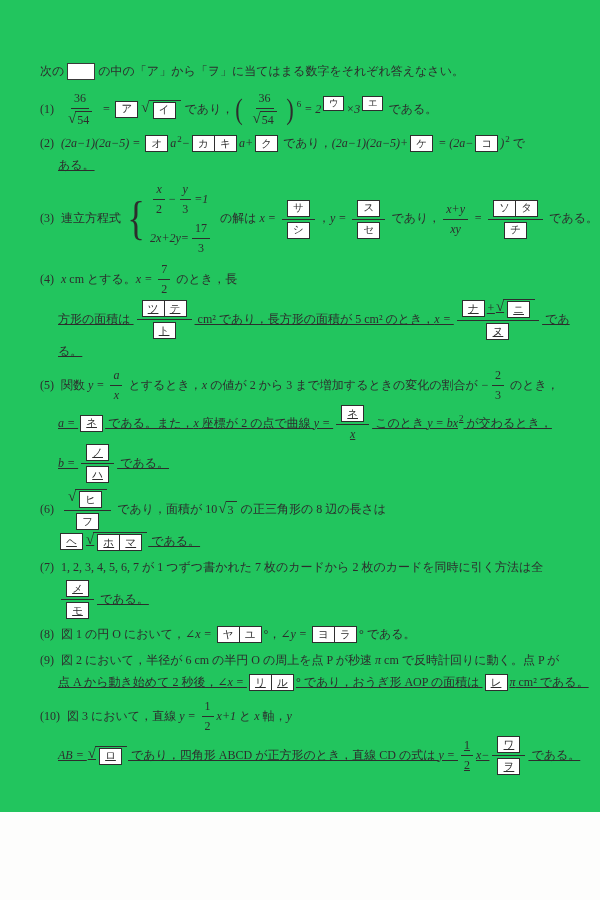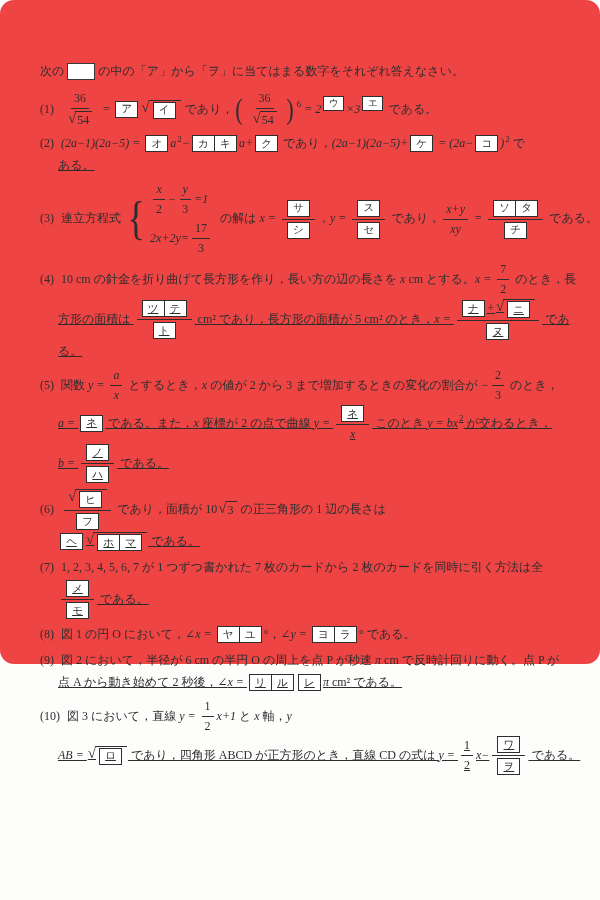--- a/index.html
+++ b/index.html
@@ -1,21 +1,21 @@
 <!DOCTYPE html>
 <html><head>
 <meta charset="utf-8">
 <style>
   html,body{margin:0;padding:0;}
   body{
     width:600px;height:900px;background:#fdfdfc;overflow:hidden;
     font-family:"Liberation Serif","DejaVu Serif",serif;
     color:#2d2d2d;font-size:12px;
   }
-  .page{width:600px;height:664px;position:relative;background:#ef4444;border-radius:14px;}
+  .page{width:600px;height:812px;position:relative;background:#22c55e;}
   .content{padding:60px 14px 0 40px;}
   .line{display:flex;align-items:center;flex-wrap:nowrap;min-height:21px;margin:1px 0;}
   .line.cont{padding-left:18px;text-decoration:underline;}
   .instr{margin-bottom:8px;}
   .problem{margin-bottom:5px;}
   .pnum{flex-shrink:0;margin-right:7px;white-space:pre;}
   .tx{white-space:pre;}
   .mi{font-style:italic;}
   
   .abox{
@@ -224,21 +224,20 @@
               <span class="den">
                 <span class="abox">チ</span>
               </span>
             </span>
             <span class="tx"> である。</span>
           </div>
         </div>
         <div class="problem">
           <div class="line">
             <span class="pnum">(4)</span>
-            <span class="tx">10 cm の針金を折り曲げて長方形を作り，長い方の辺の長さを </span>
             <span class="tx mi">x</span>
             <span class="tx"> cm とする。</span>
             <span class="tx mi">x = </span>
             <span class="frac">
               <span class="num">
                 <span class="tx">7</span>
               </span>
               <span class="den">
                 <span class="tx">2</span>
               </span>
@@ -357,21 +356,21 @@
                 <span class="abox">フ</span>
               </span>
             </span>
             <span class="tx"> であり，面積が 10</span>
             <span class="sqrt">
               <span class="rsign">√</span>
               <span class="rbody">
                 <span class="tx">3</span>
               </span>
             </span>
-            <span class="tx"> の正三角形の 1 辺の長さは</span>
+            <span class="tx"> の正三角形の 8 辺の長さは</span>
           </div>
           <div class="line cont">
             <span class="abox">ヘ</span>
             <span class="sqrt">
               <span class="rsign">√</span>
               <span class="rbody">
                 <span class="abox2">
                   <span class="cell">ホ</span>
                   <span class="cell c2">マ</span>
                 </span>
@@ -422,20 +421,21 @@
             <span class="tx mi">π</span>
             <span class="tx"> cm で反時計回りに動く。点 P が</span>
           </div>
           <div class="line cont">
             <span class="tx">点 A から動き始めて 2 秒後，∠</span>
             <span class="tx mi">x = </span>
             <span class="abox2">
               <span class="cell">リ</span>
               <span class="cell c2">ル</span>
             </span>
+            <span class="tx">° であり，おうぎ形 AOP の面積は </span>
             <span class="abox">レ</span>
             <span class="tx mi">π</span>
             <span class="tx"> cm² である。</span>
           </div>
         </div>
         <div class="problem">
           <div class="line">
             <span class="pnum">(10)</span>
             <span class="tx">図 3 において，直線 </span>
             <span class="tx mi">y = </span>

